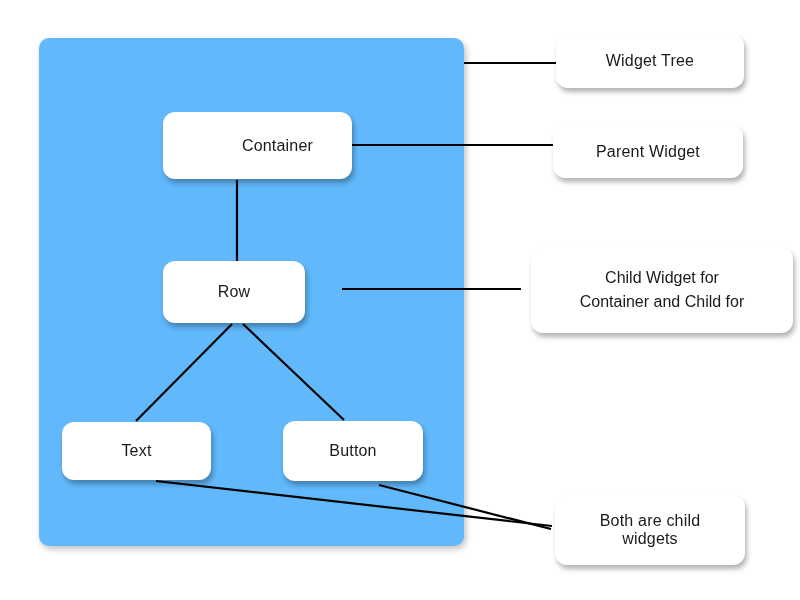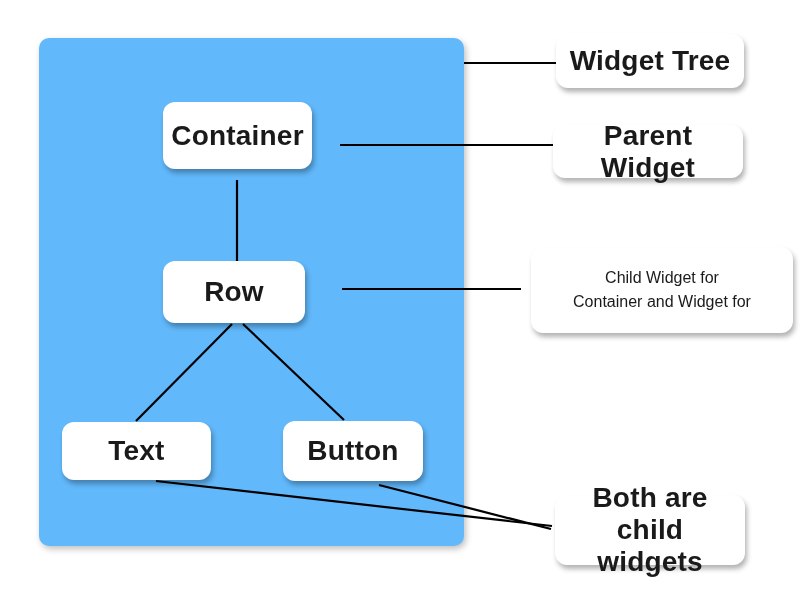--- a/index.html
+++ b/index.html
@@ -38,31 +38,31 @@
     border-radius: 12px;
     box-shadow: 2px 4px 5px rgba(0,0,0,0.30);
     display: flex;
     align-items: center;
     justify-content: center;
     text-align: center;
     color: #1a1a1a;
     z-index: 2;
   }
   .node-label, .annot-label {
-    font-size: 28px;
-    font-weight: 700;
+    font-size: 16px;
+    font-weight: 400;
     letter-spacing: 0.2px;
   }
   .note-text {
     font-size: 16px;
     font-weight: 400;
     line-height: 24px;
     color: #1a1a1a;
   }
-  #node-container { left: 163px; top: 102px; width: 149px; height: 67px; }
+  #node-container { left: 163px; top: 112px; width: 149px; height: 67px; padding-left: 40px; }
   #node-row       { left: 163px; top: 261px; width: 142px; height: 62px; }
   #node-text      { left: 62px;  top: 422px; width: 149px; height: 58px; }
   #node-button    { left: 283px; top: 421px; width: 140px; height: 60px; }
   #annot-widget-tree   { left: 556px; top: 34px;  width: 188px; height: 54px; }
   #annot-parent-widget { left: 553px; top: 125px; width: 190px; height: 53px; }
   #annot-child-note    { left: 531px; top: 247px; width: 262px; height: 86px; }
   #annot-both-children { left: 555px; top: 495px; width: 190px; height: 70px; padding: 0 18px; box-sizing: border-box; }
 </style>
 </head>
 <body>
@@ -102,21 +102,21 @@
     <span class="annot-label">Widget Tree</span>
   </div>
 
   <div class="box" id="annot-parent-widget">
     <span class="annot-label">Parent Widget</span>
   </div>
 
   <div class="box" id="annot-child-note">
     <div class="note-text">
       <div>Child Widget for</div>
-      <div>Container and Widget for</div>
+      <div>Container and Child for</div>
     </div>
   </div>
 
   <div class="box" id="annot-both-children">
     <span class="annot-label">Both are child widgets</span>
   </div>
 
 </div>
 
 </body></html>

